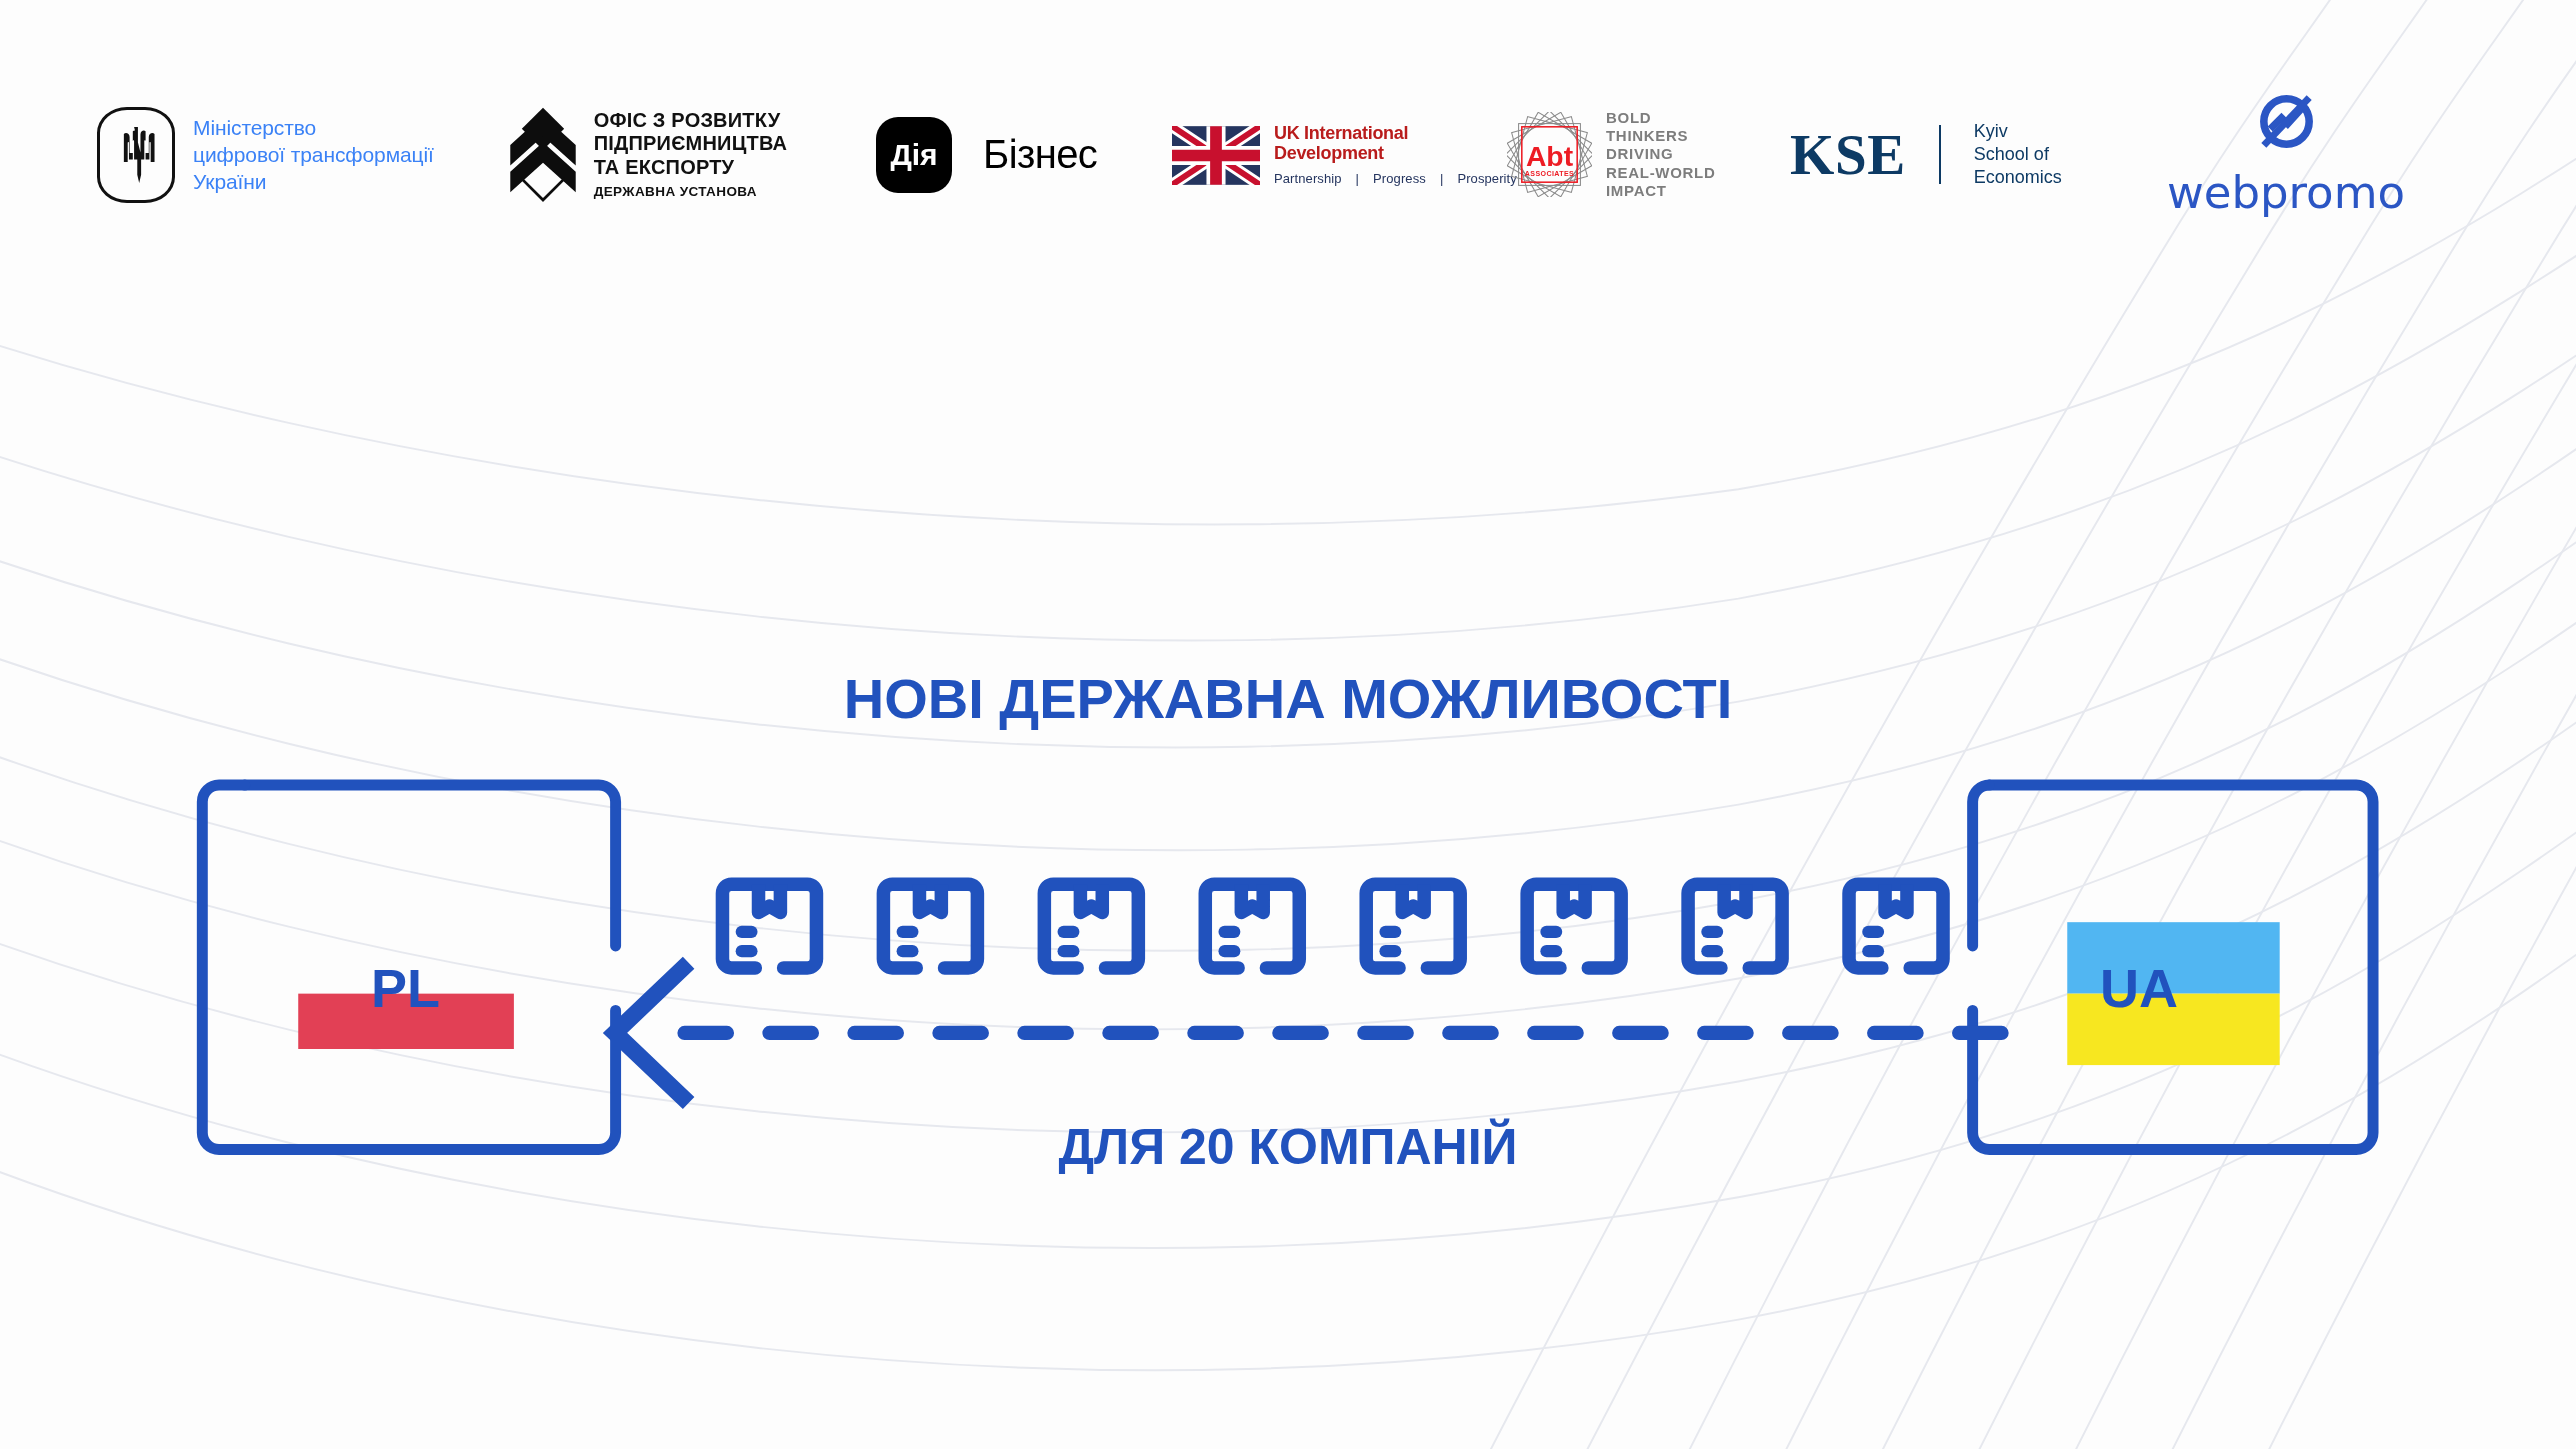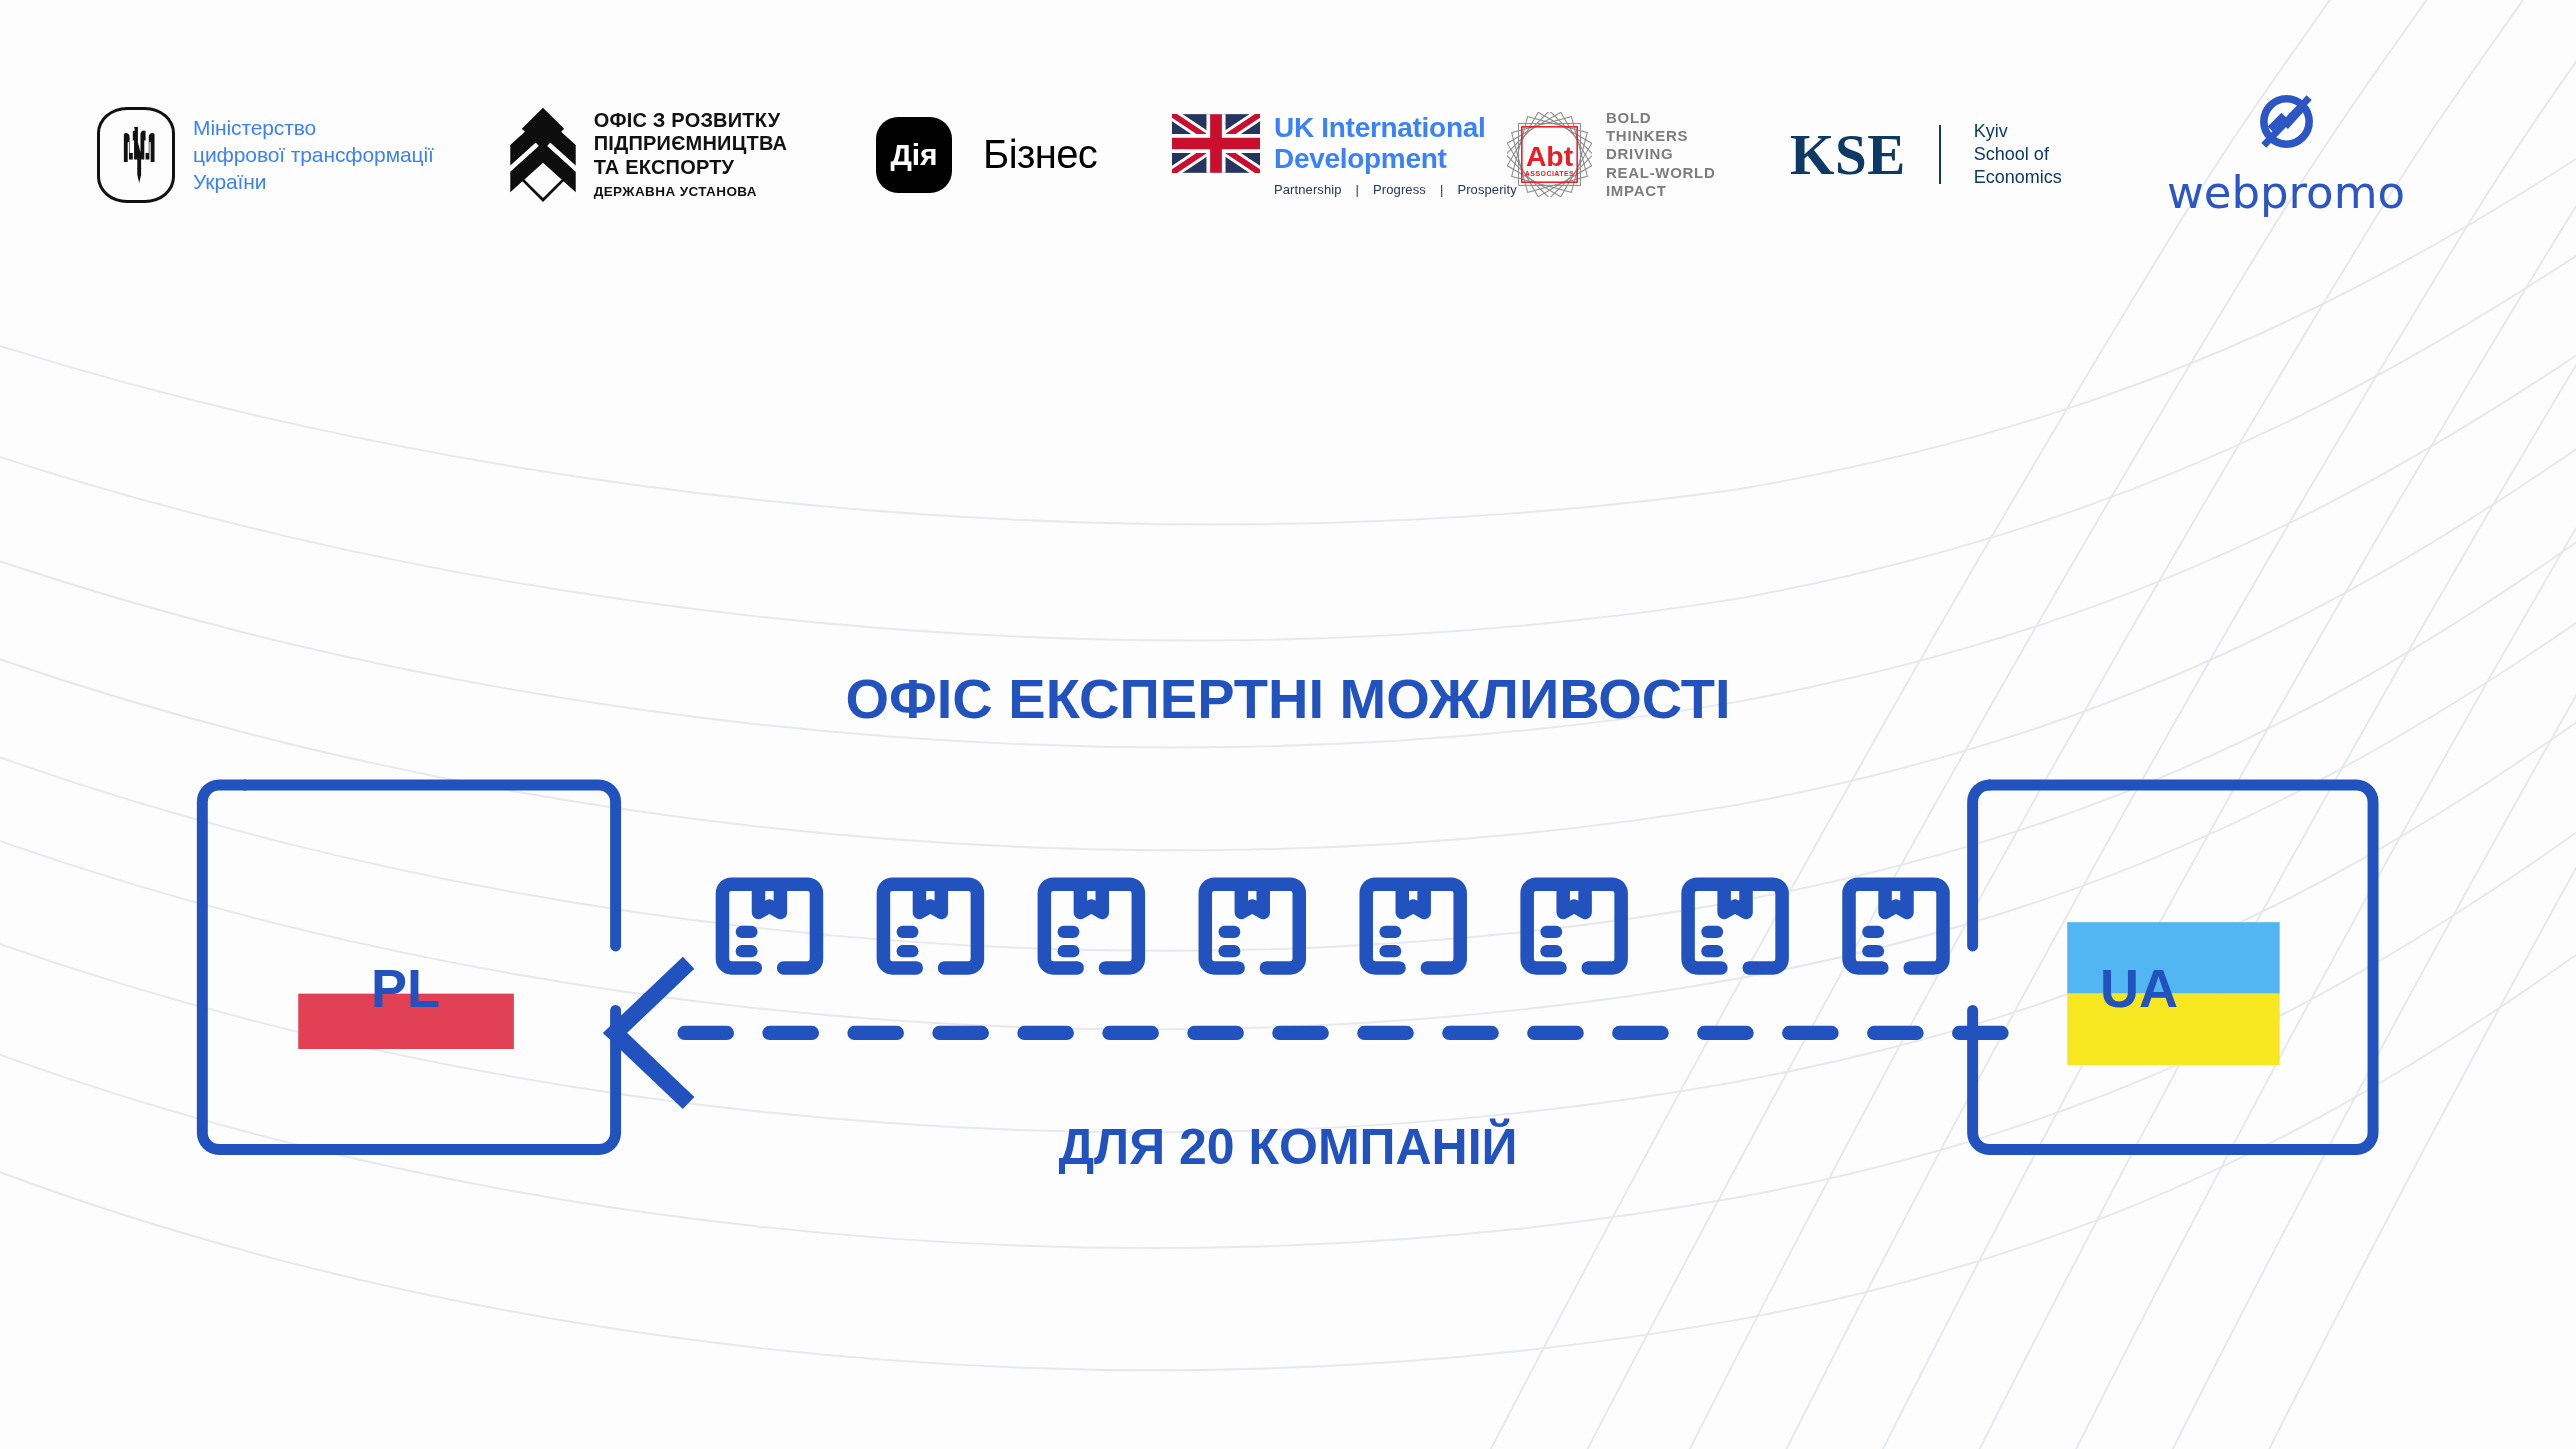--- a/index.html
+++ b/index.html
@@ -74,21 +74,21 @@
     width: 76px; height: 76px; border-radius: 22px;
     background: #000; color: #fff; flex: none;
     display: flex; align-items: center; justify-content: center;
     font-size: 30px; font-weight: 700; letter-spacing: 0px;
   }
   .diia-word { font-size: 40px; font-weight: 500; color: #000; letter-spacing: -0.6px; }
 
   
   #logo-ukid { width: 335px; gap: 14px; align-items: flex-start; }
   .ukflag { width: 88px; height: 59px; flex: none; margin-top: 2.6px; }
-  .ukid-main { font-size: 28px; font-weight: 700; color: #3b82f6; line-height: 1.12; letter-spacing: -0.3px; }
+  .ukid-main { font-size: 18px; font-weight: 700; color: #b91c1c; line-height: 1.12; letter-spacing: -0.3px; }
   .ukid-sub {
     font-size: 13px; color: #25355f; margin-top: 7.7px; letter-spacing: 0.1px;
     display: flex; gap: 14px;
   }
   .ukid-sub .sep { color: #25355f; }
 
   
   #logo-abt { width: 283px; gap: 14px; }
   .abt-mark { width: 85px; height: 85px; flex: none; }
   .abt-text {
@@ -298,21 +298,21 @@
         <circle cx="50" cy="50" r="36" fill="none" stroke="#2b56c4" stroke-width="12"></circle>
         <path d="M28 58 L42 44 L52 54 L70 34" fill="none" stroke="#2b56c4" stroke-width="11" stroke-linecap="square" stroke-linejoin="miter"></path>
         <path d="M14 88 L86 12" stroke="#2b56c4" stroke-width="11"></path>
       </svg>
       <div class="wp-word">webpromo</div>
     </div>
 
   </div>
 
 
-  <div id="headline">ОФІС ЕКСПЕРТНІ МОЖЛИВОСТІ</div>
+  <div id="headline">НОВІ ДЕРЖАВНА МОЖЛИВОСТІ</div>
 
   <svg id="diagram" viewBox="0 0 4001 800">
 
     <g>
       <path d="M 380 70 H 930 a26 26 0 0 1 26 26 V 320" fill="none" stroke="#2152bd" stroke-width="17" stroke-linecap="round"></path>
       <path d="M 956 420 V 610 a26 26 0 0 1 -26 26 H 340 a26 26 0 0 1 -26 -26 V 96 a26 26 0 0 1 26 -26 H 380" fill="none" stroke="#2152bd" stroke-width="17" stroke-linecap="round"></path>
     </g>
 
     <rect x="463" y="394" width="335" height="86" fill="#e24055"></rect>
 

